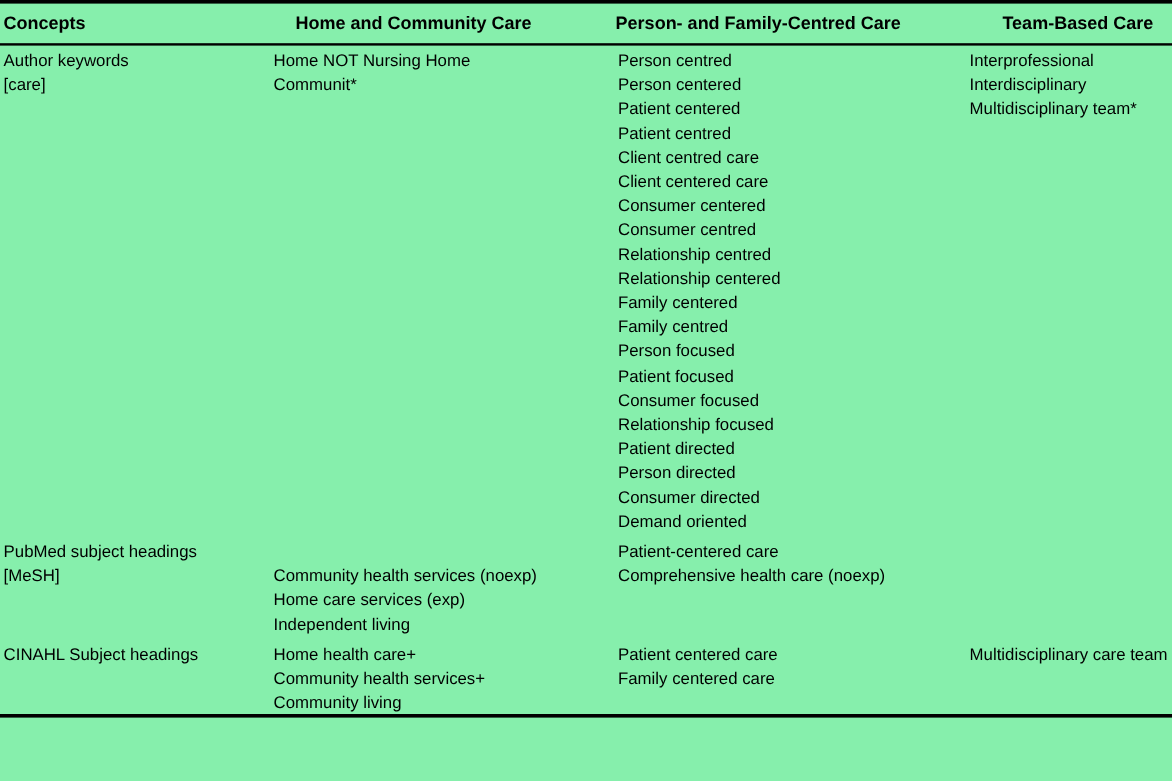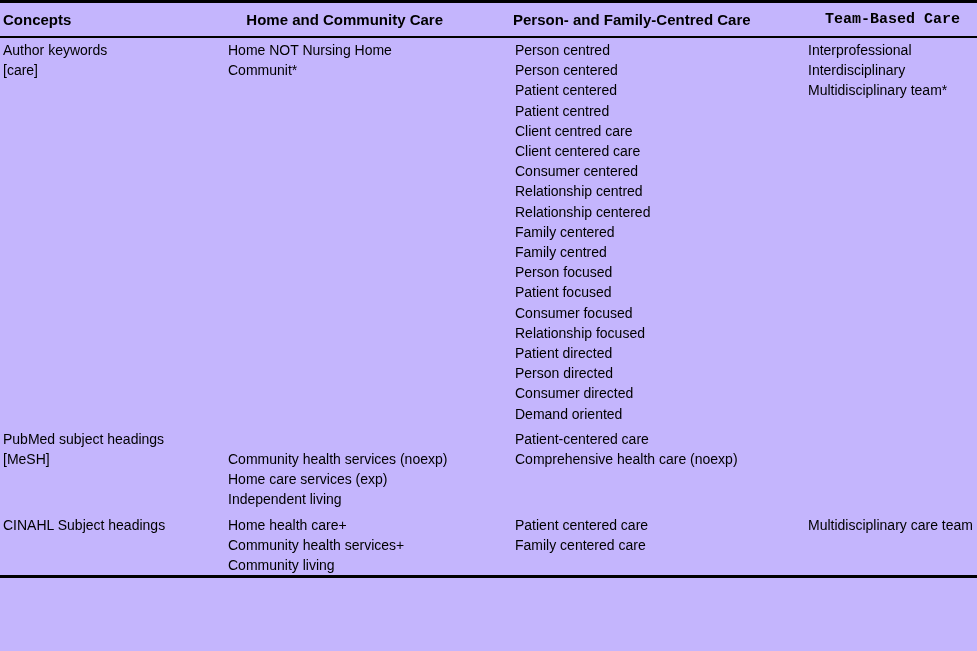--- a/index.html
+++ b/index.html
@@ -1,21 +1,21 @@
 <!DOCTYPE html>
 <html><head>
 <meta charset="utf-8">
 <style>
   html, body { margin: 0; padding: 0; }
   body { background: #ffffff; }
   .page {
     position: relative;
     width: 977px;
     height: 651px;
-    background: #c4b5fd;
+    background: #86efac;
     color: #000000;
     font-family: "Liberation Sans", sans-serif;
     overflow: hidden;
   }
   .table {
     position: absolute;
     left: 0; top: 0;
     width: 977px;
     border-top: 3px solid #000;
   }
@@ -25,21 +25,21 @@
     height: 33px;
     align-items: center;
     border-bottom: 2px solid #000;
     font-weight: 700;
     font-size: 15px;
   }
   .th { white-space: nowrap; }
   .th-0 { text-align: left; padding-left: 3px; }
   .th-1 { text-align: right; padding-right: 70px; }
   .th-2 { text-align: center; padding-right: 64px; }
-  .th-3 { text-align: center; padding-right: 0; font-family: Liberation Mono, monospace; }
+  .th-3 { text-align: right; padding-right: 16px; }
   .tbody { border-bottom: 3px solid #000; }
   .trow {
     display: grid;
     grid-template-columns: 228px 285px 295px 169px;
   }
   .trow.first { padding-top: 2px; }
   .trow + .trow { margin-top: 5px; }
   .td-0 { padding-left: 3px; }
   .td-1 { padding-left: 0; }
   .td-2 { padding-left: 2px; }
@@ -73,20 +73,21 @@
             <div class="line">Communit*</div>
           </div>
           <div class="td td-2">
             <div class="line">Person centred</div>
             <div class="line">Person centered</div>
             <div class="line">Patient centered</div>
             <div class="line">Patient centred</div>
             <div class="line">Client centred care</div>
             <div class="line">Client centered care</div>
             <div class="line">Consumer centered</div>
+            <div class="line">Consumer centred</div>
             <div class="line">Relationship centred</div>
             <div class="line">Relationship centered</div>
             <div class="line">Family centered</div>
             <div class="line">Family centred</div>
             <div class="line">Person focused</div>
             <div class="line">Patient focused</div>
             <div class="line">Consumer focused</div>
             <div class="line">Relationship focused</div>
             <div class="line">Patient directed</div>
             <div class="line">Person directed</div>

